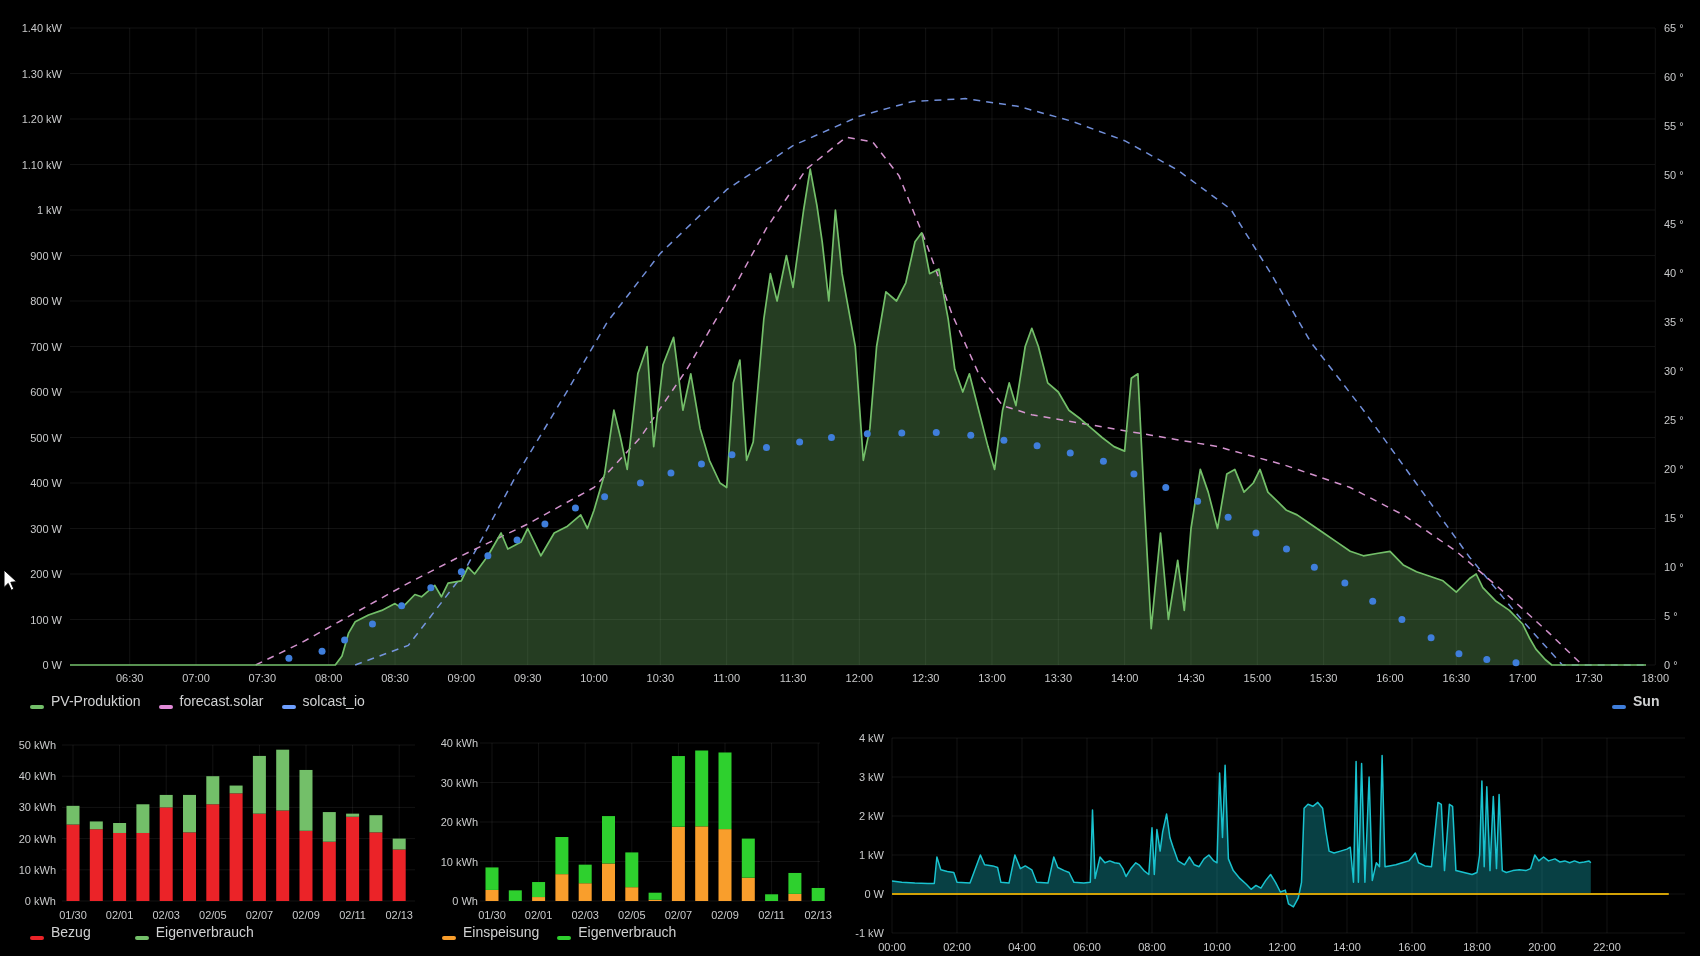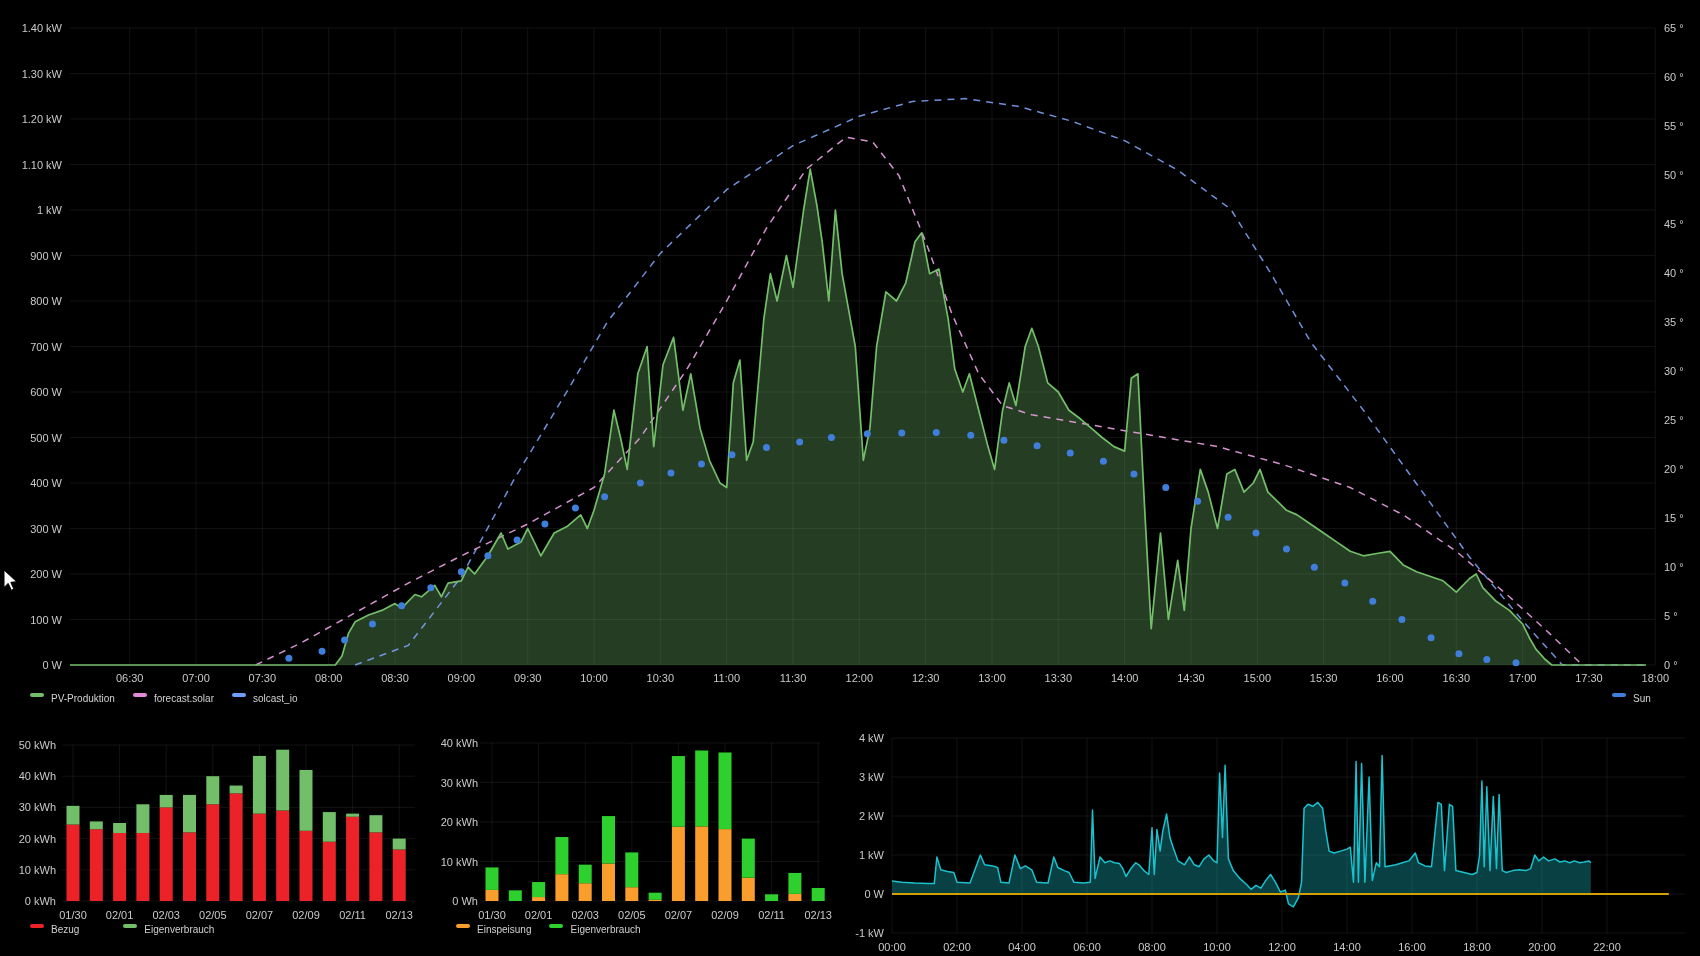--- a/index.html
+++ b/index.html
@@ -1,20 +1,20 @@
 <!DOCTYPE html>
 <html><head>
 <meta charset="utf-8">
 <style>
   html,body{margin:0;padding:0;background:#000;width:1700px;height:956px;overflow:hidden;
     font-family:"Liberation Sans",sans-serif;}
   #stage{position:relative;width:1700px;height:956px;background:#000;}
   svg{position:absolute;left:0;top:0;}
   .legend{position:absolute;display:flex;align-items:center;gap:18px;}
-  .legend-item{display:flex;align-items:flex-start;gap:7px;color:#d0d1d2;font-size:10px;cursor:pointer;}
+  .legend-item{display:flex;align-items:flex-end;gap:7px;color:#d0d1d2;font-size:14px;cursor:pointer;}
   .swatch{display:inline-block;width:14px;height:4px;border-radius:2px;}
   text{font-family:"Liberation Sans",sans-serif;font-size:11px;fill:#c9cacb;}
 </style>
 </head>
 <body>
 
 <div id="stage">
   <svg id="chart-svg" width="1700" height="956">
       <g>
         <g>
@@ -331,37 +331,37 @@
       </div>
       <div class="legend-item">
         <span class="swatch" style="background: rgb(225, 138, 216);"></span>
         <span>forecast.solar</span>
       </div>
       <div class="legend-item">
         <span class="swatch" style="background: rgb(110, 159, 255);"></span>
         <span>solcast_io</span>
       </div>
     </div>
-  <div class="legend" style="left:1612px;top:693px;" id="legend-sun">
+  <div class="legend" style="left:1612px;top:693px;font-weight:bold;" id="legend-sun">
       <div class="legend-item">
         <span class="swatch" style="background: rgb(63, 126, 219);"></span>
         <span>Sun</span>
       </div>
     </div>
   <div class="legend" style="left:30px;top:924px;gap:44px;" id="legend-p1">
       <div class="legend-item">
         <span class="swatch" style="background: rgb(235, 35, 40);"></span>
         <span>Bezug</span>
       </div>
       <div class="legend-item">
         <span class="swatch" style="background: rgb(115, 191, 105);"></span>
         <span>Eigenverbrauch</span>
       </div>
     </div>
-  <div class="legend" style="left:456px;top:924px;" id="legend-p2">
+  <div class="legend" style="left:442px;top:924px;" id="legend-p2">
       <div class="legend-item">
         <span class="swatch" style="background: rgb(249, 158, 44);"></span>
         <span>Einspeisung</span>
       </div>
       <div class="legend-item">
         <span class="swatch" style="background: rgb(46, 208, 46);"></span>
         <span>Eigenverbrauch</span>
       </div>
     </div>
 </div>

